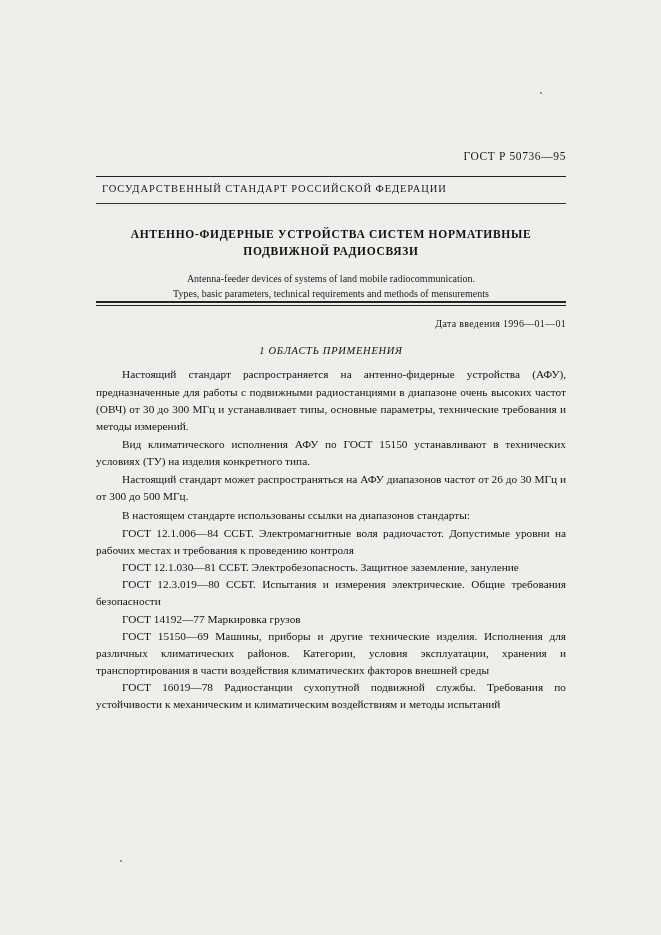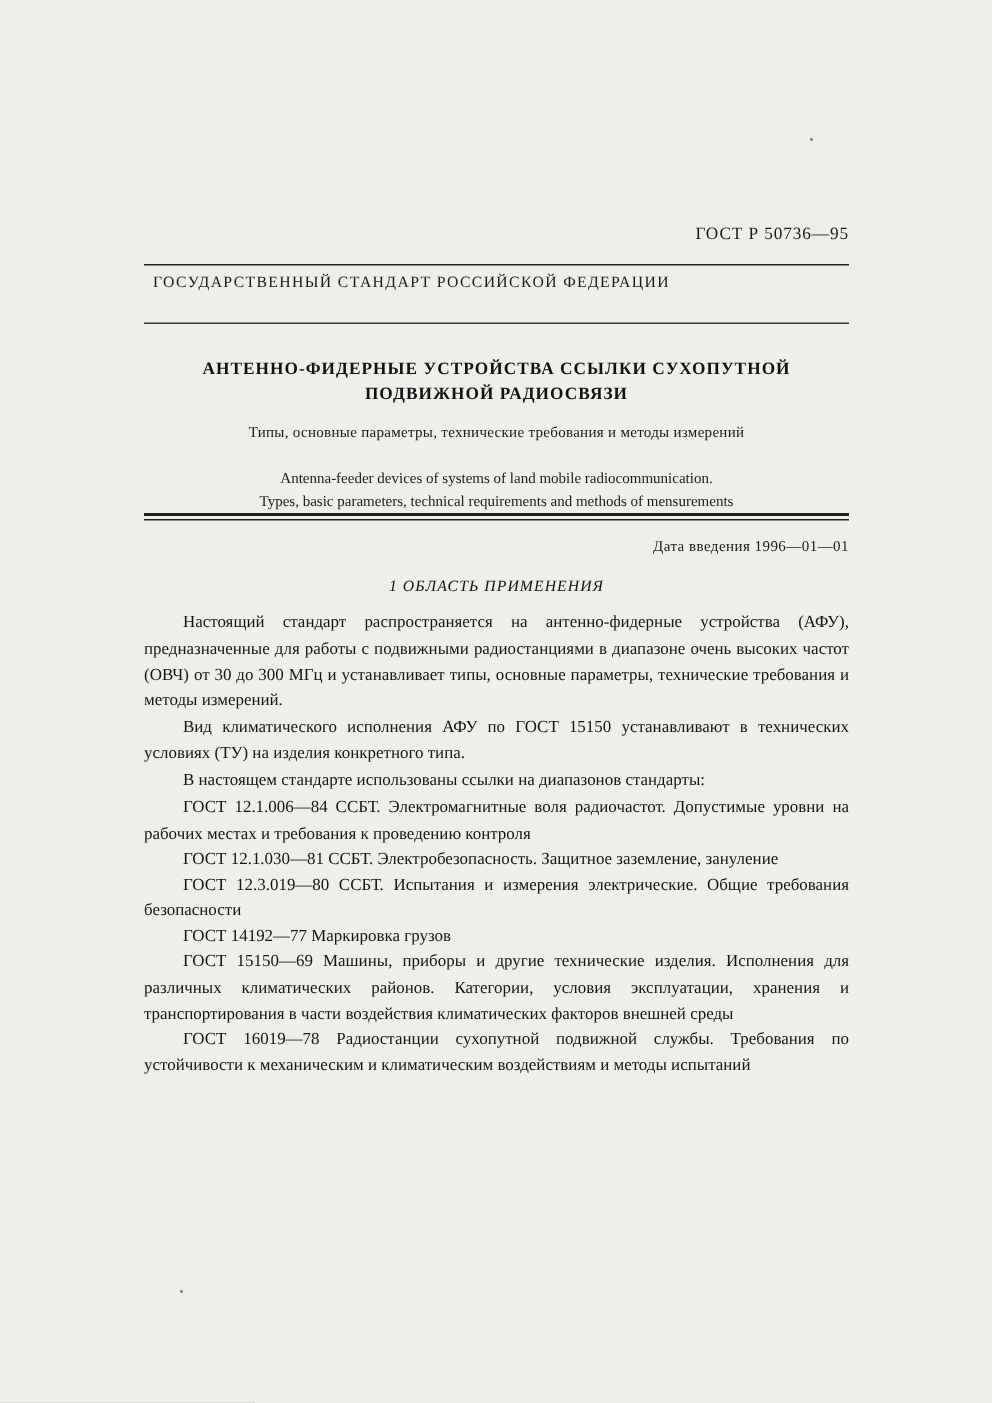--- a/index.html
+++ b/index.html
@@ -41,21 +41,21 @@
     border-top: 1.6px solid #222;
     border-bottom: 0;
     margin: 0 0 6px 0;
     height: 0;
   }
   .fed-title {
     font-size: 10.5px;
     letter-spacing: 0.9px;
     color: #1a1a1a;
     padding-left: 6px;
-    margin-bottom: 21px;
+    margin-bottom: 9px;
   }
   .rule-thin {
     border-top: 0.9px solid #333;
     margin: 0 0 22px 0;
     height: 0;
   }
   .main-title {
     text-align: center;
     font-size: 11.5px;
     font-weight: bold;
@@ -174,38 +174,38 @@
 
   <div class="sheet">
 
     <div class="doc-code">ГОСТ Р 50736—95</div>
 
     <div class="rule-top"></div>
     <div class="fed-title">ГОСУДАРСТВЕННЫЙ СТАНДАРТ РОССИЙСКОЙ ФЕДЕРАЦИИ</div>
     <div class="rule-thin"></div>
 
     <div class="main-title">
-      <div>АНТЕННО-ФИДЕРНЫЕ УСТРОЙСТВА ССЫЛКИ СУХОПУТНОЙ</div>
+      <div>АНТЕННО-ФИДЕРНЫЕ УСТРОЙСТВА СИСТЕМ НОРМАТИВНЫЕ</div>
       <div>ПОДВИЖНОЙ РАДИОСВЯЗИ</div>
     </div>
 
-    <div class="subtitle-ru">Типы, основные параметры, технические требования и методы измерений</div>
 
     <div class="subtitle-en">
       <div>Antenna-feeder devices of systems of land mobile radiocommunication.</div>
       <div>Types, basic parameters, technical requirements and methods of mensurements</div>
     </div>
 
     <div class="rule-double"></div>
 
     <div class="date-line">Дата введения 1996—01—01</div>
 
     <div class="section-head">1 ОБЛАСТЬ ПРИМЕНЕНИЯ</div>
     <p class="body indent">Настоящий стандарт распространяется на антенно-фидерные устройства (АФУ), предназначенные для работы с подвижными радиостанциями в диапазоне очень высоких частот (ОВЧ) от 30 до 300 МГц и устанавливает типы, основные параметры, технические требования и методы измерений.</p>
     <p class="body indent">Вид климатического исполнения АФУ по ГОСТ 15150 устанавливают в технических условиях (ТУ) на изделия конкретного типа.</p>
+    <p class="body indent">Настоящий стандарт может распространяться на АФУ диапазонов частот от 26 до 30 МГц и от 300 до 500 МГц.</p>
 
     <p class="body indent">В настоящем стандарте использованы ссылки на диапазонов стандарты:</p>
 
     <div class="list-block">
       <p class="body indent">ГОСТ 12.1.006—84 ССБТ. Электромагнитные воля радиочастот. Допустимые уровни на рабочих местах и требования к проведению контроля</p>
       <p class="body indent">ГОСТ 12.1.030—81 ССБТ. Электробезопасность. Защитное заземление, зануление</p>
       <p class="body indent">ГОСТ 12.3.019—80 ССБТ. Испытания и измерения электрические. Общие требования безопасности</p>
       <p class="body indent">ГОСТ 14192—77 Маркировка грузов</p>
       <p class="body indent">ГОСТ 15150—69 Машины, приборы и другие технические изделия. Исполнения для различных климатических районов. Категории, условия эксплуатации, хранения и транспортирования в части воздействия климатических факторов внешней среды</p>
       <p class="body indent">ГОСТ 16019—78 Радиостанции сухопутной подвижной службы. Требования по устойчивости к механическим и климатическим воздействиям и методы испытаний</p>

